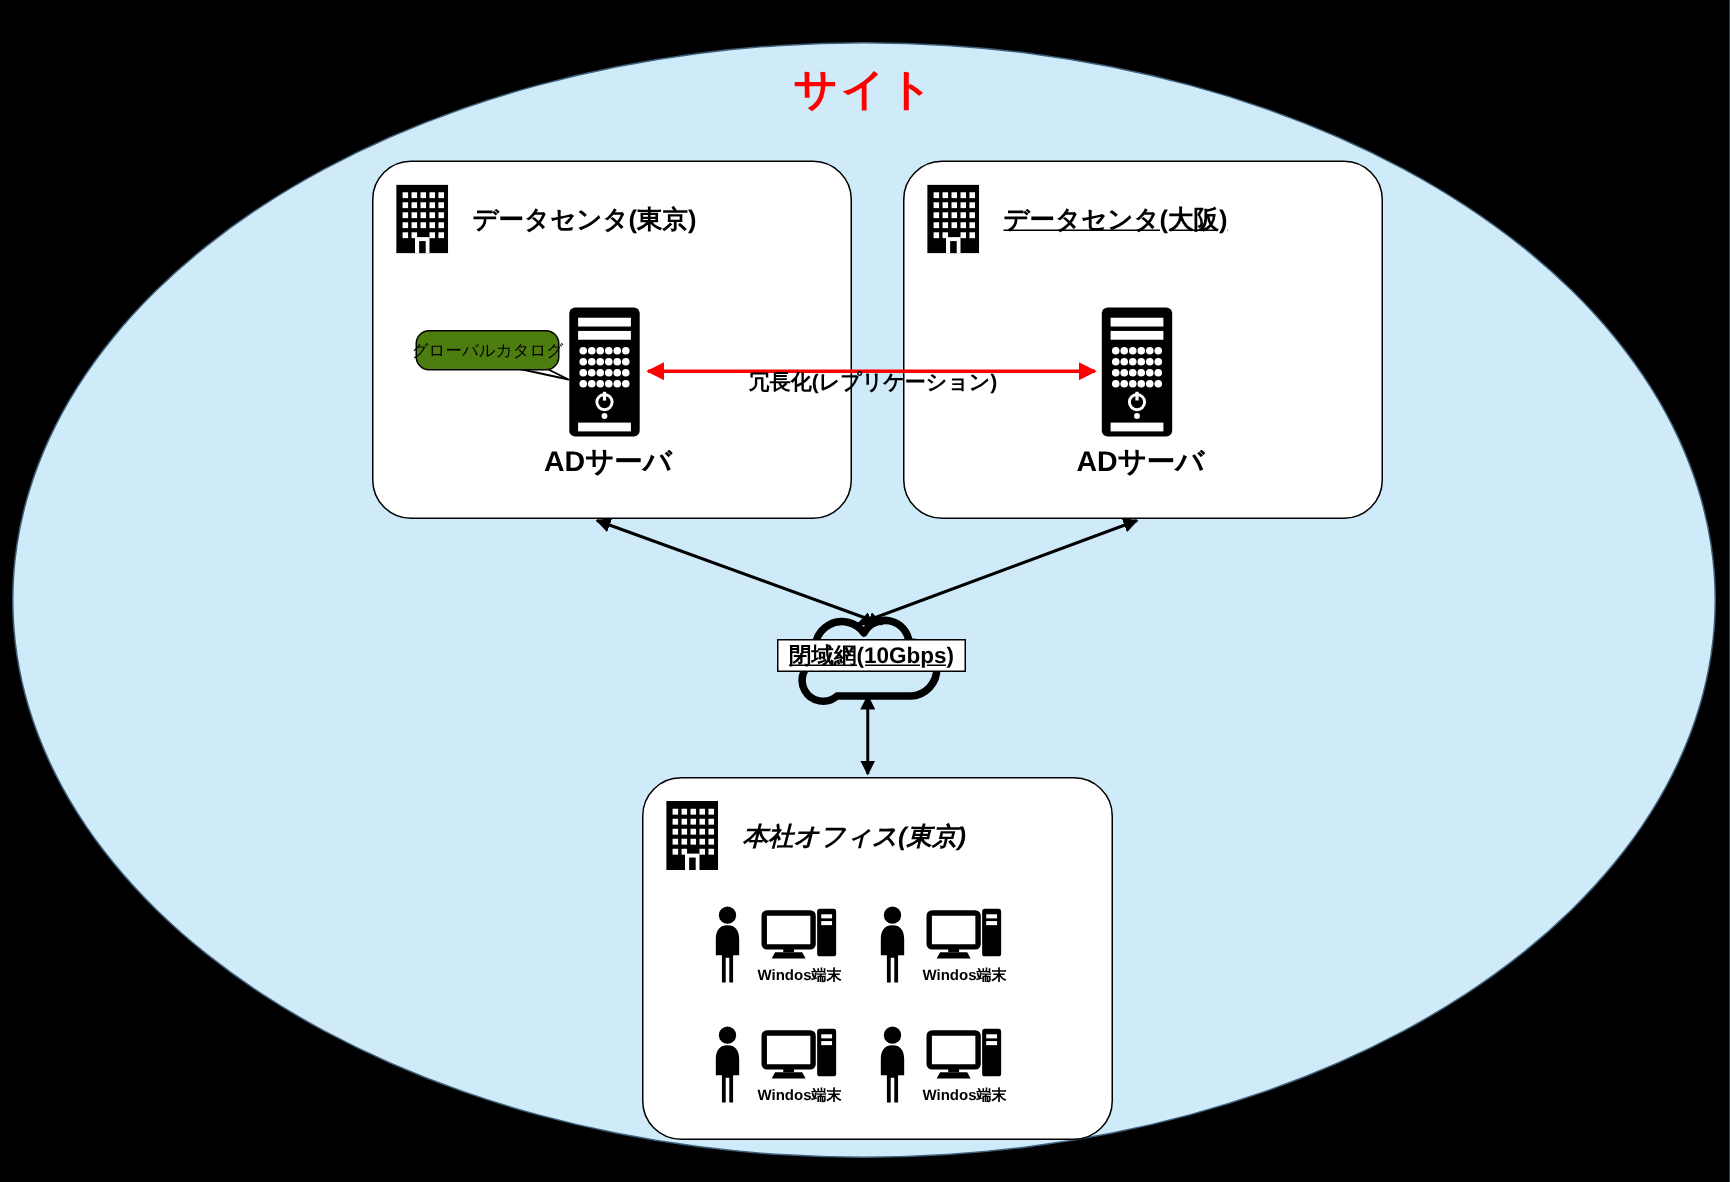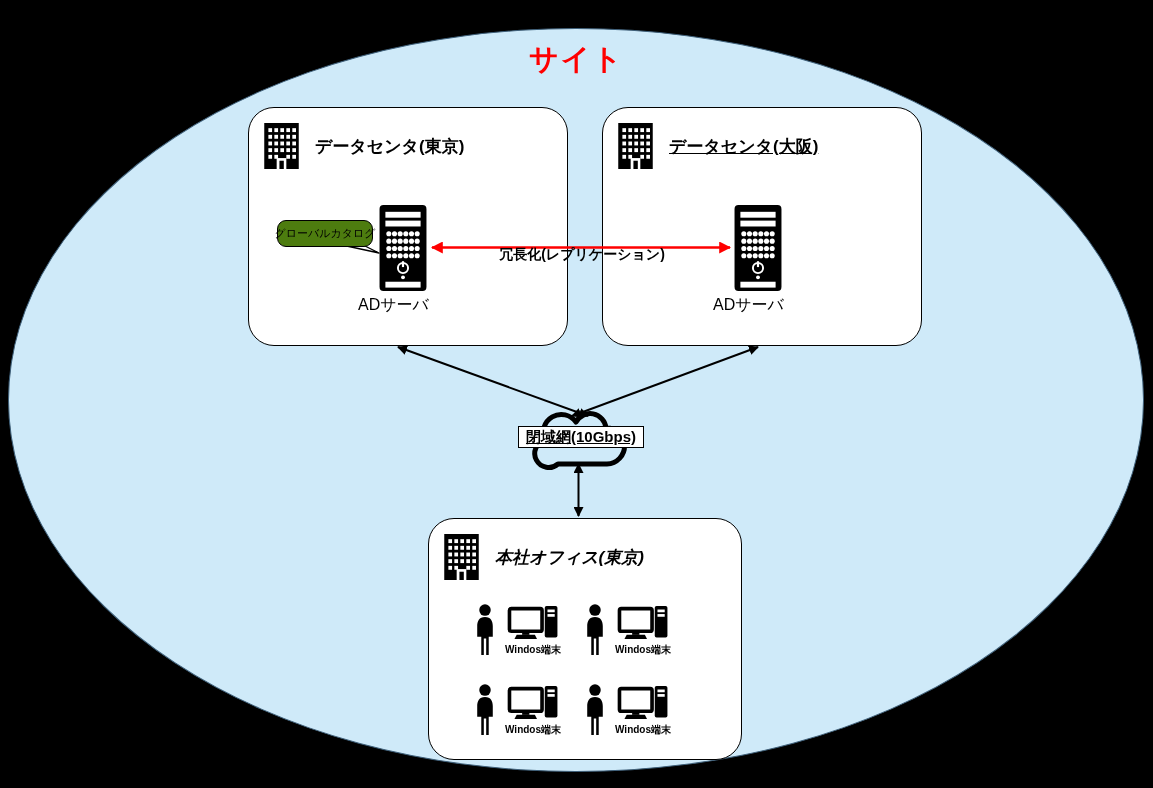--- a/index.html
+++ b/index.html
@@ -12,21 +12,21 @@
   .box{position:absolute;background:#fff;border:1.6px solid #000;border-radius:26px;box-sizing:border-box;}
   #box-tokyo{left:248px;top:107px;width:320px;height:239px;}
   #box-osaka{left:602px;top:107px;width:320px;height:239px;text-decoration:underline;}
   #box-hq{left:428px;top:518px;width:314px;height:242px;font-style:italic;}
   .box-header{display:flex;align-items:center;gap:16px;padding:15px 0 0 15px;}
   .box-header .bld{width:35px;height:46px;flex:0 0 auto;}
   .box-title{font-size:17px;font-weight:bold;white-space:nowrap;}
   .server{position:absolute;width:50px;height:88px;}
   #server-tokyo{left:378px;top:204px;}
   #server-osaka{left:733px;top:204px;}
-  .server-label{position:absolute;width:90px;text-align:left;font-size:16px;font-weight:normal;}
+  .server-label{position:absolute;width:90px;text-align:right;font-size:19px;font-weight:bold;}
   #server-tokyo-label{left:358px;top:295px;}
   #server-osaka-label{left:713px;top:295px;}
   .callout{position:absolute;left:277px;top:220px;width:96px;height:27px;background:#4d7c0f;
     border:1.5px solid #000;border-radius:9px;display:flex;align-items:center;justify-content:center;
     font-size:11px;box-sizing:border-box;z-index:5;white-space:nowrap;}
   .overlay{position:absolute;left:0;top:0;width:1153px;height:788px;z-index:4;pointer-events:none;}
   .replication-label{position:absolute;left:432px;top:220px;width:300px;text-align:center;
     font-size:14px;font-weight:bold;z-index:6;margin-top:26px;}
   .network-label{position:absolute;left:518px;top:426px;width:126px;height:22px;background:#fff;
     border:1.5px solid #000;display:flex;align-items:center;justify-content:center;

